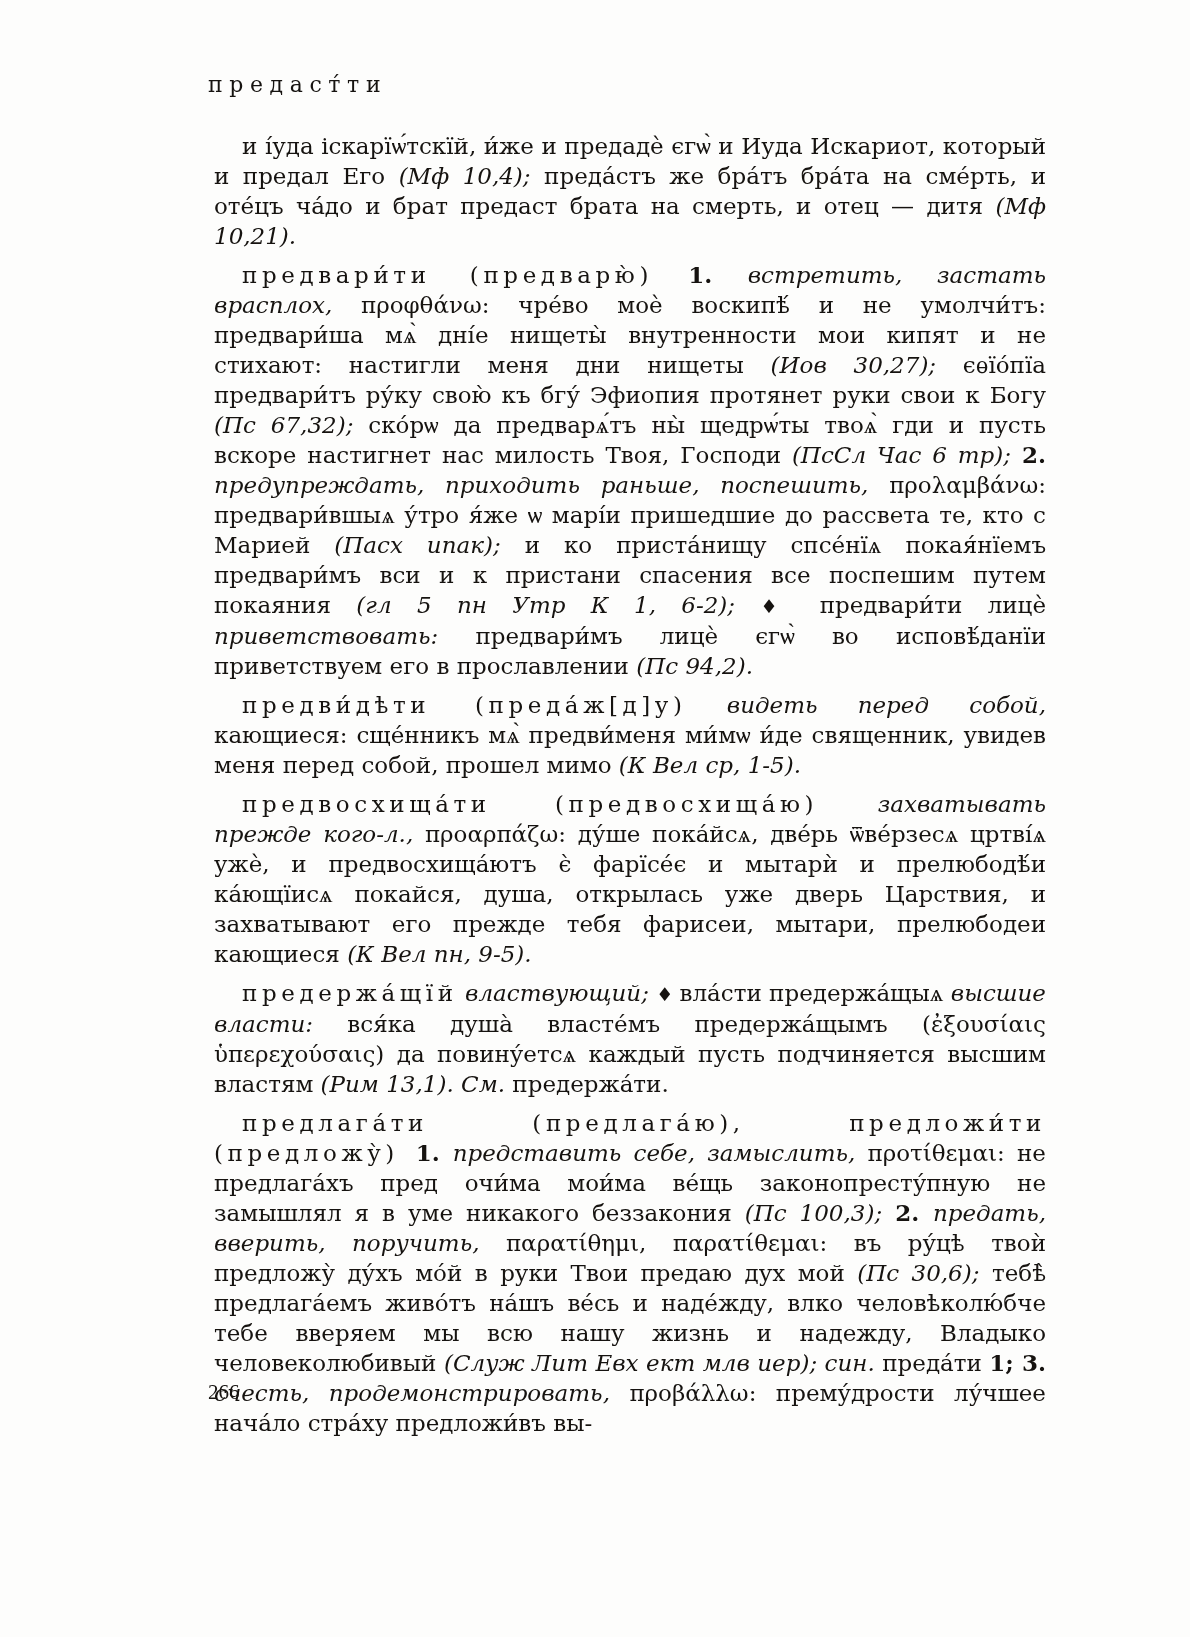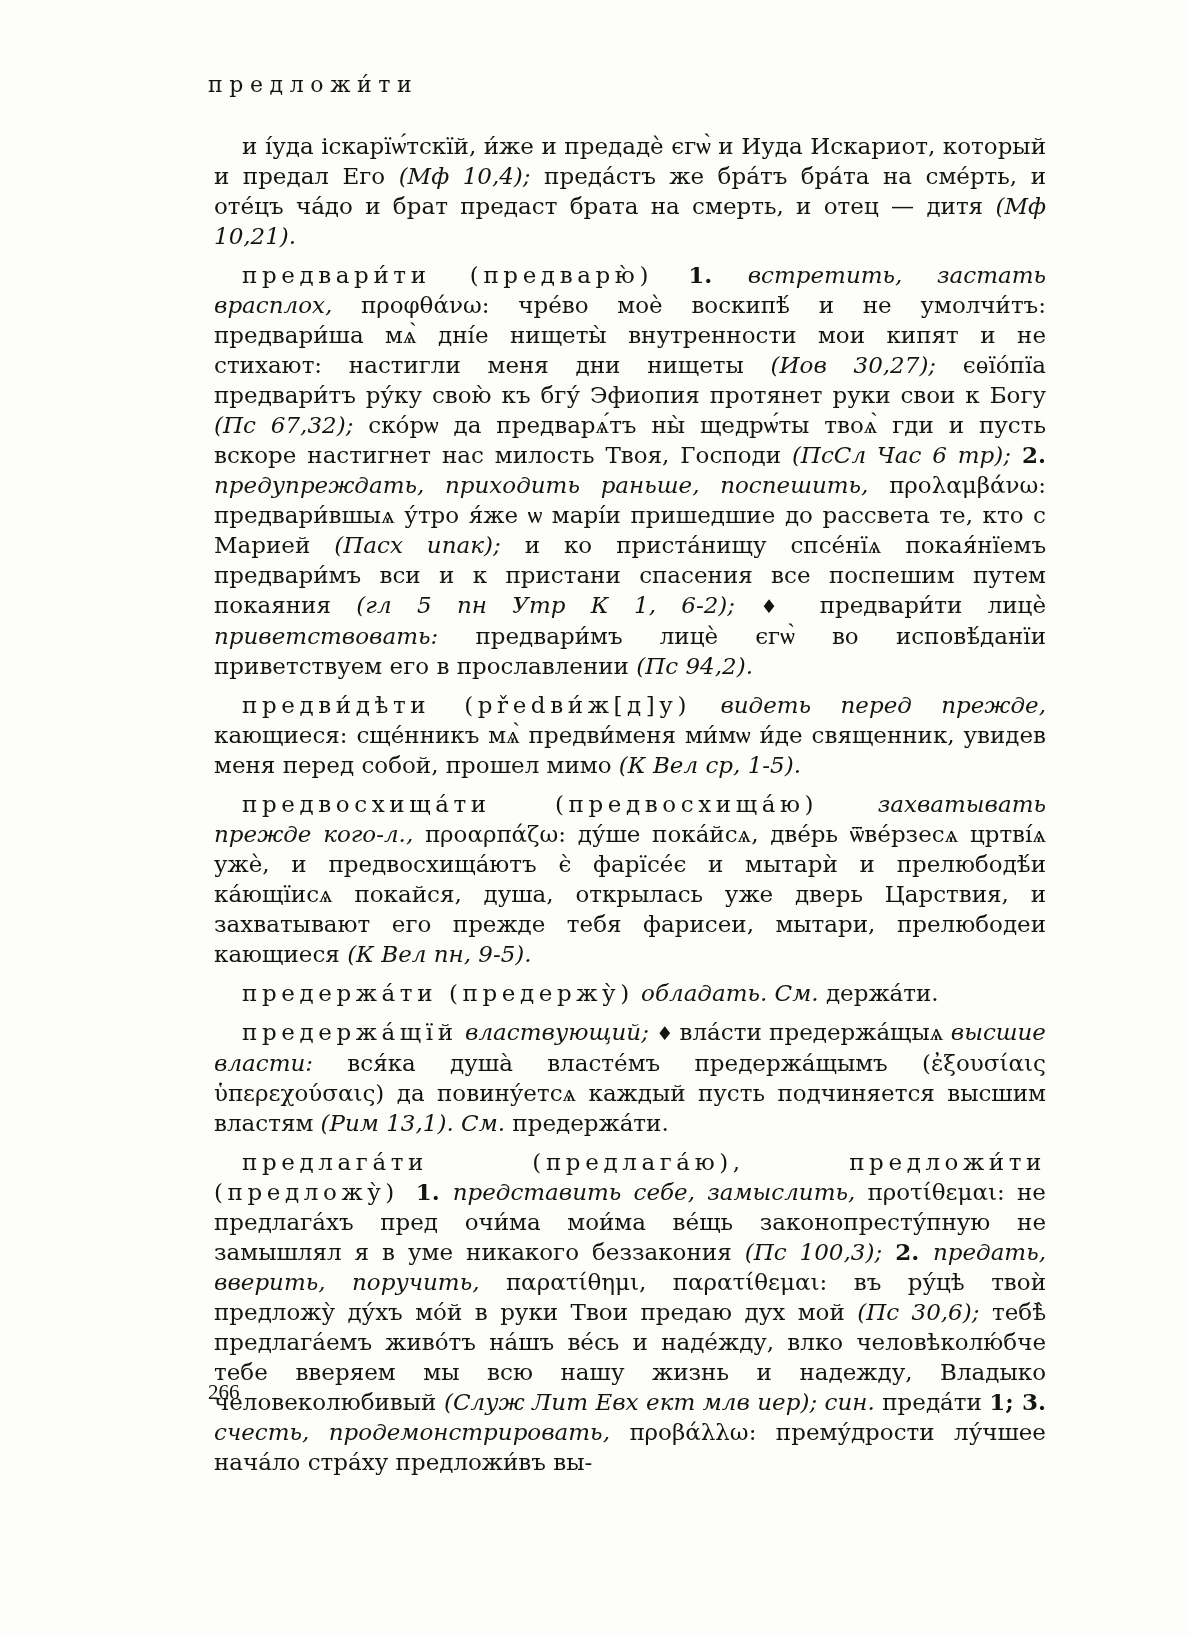--- a/index.html
+++ b/index.html
@@ -49,25 +49,24 @@
     top: 1380px;
     font-size: 21px;
     font-family: Liberation Serif, serif;
   }
 </style>
 </head>
 <body>
 
 <div class="page">
   <div class="text-block">
-    <div class="running-head">предложи́ти</div>
+    <div class="running-head">предаст́ти</div>
     <div id="entries">
         <p class="para"><span class="seg-cs">и і́уда іскарїѡ́тскїй, и́же и предадѐ єгѡ̀ </span><span class="seg-ru">и Иуда Искариот, который и предал Его </span><span class="seg-it">(Мф 10,4); </span><span class="seg-cs">преда́стъ же бра́тъ бра́та на сме́рть, и оте́цъ ча́до </span><span class="seg-ru">и брат предаст брата на смерть, и отец — дитя </span><span class="seg-it">(Мф 10,21).</span></p>
         <p class="para entry"><span class="seg-hw">предвари́ти (предварю̀)</span><span class="seg-num"> 1. </span><span class="seg-it">встретить, застать врасплох, </span><span class="seg-gr">προφθάνω: </span><span class="seg-cs">чре́во моѐ воскипѣ́ и не умолчи́тъ: предвари́ша мѧ̀ дні́е нищеты̀ </span><span class="seg-ru">внутренности мои кипят и не стихают: настигли меня дни нищеты </span><span class="seg-it">(Иов 30,27); </span><span class="seg-cs">єѳїо́пїа предвари́тъ ру́ку свою̀ къ бгу́ </span><span class="seg-ru">Эфиопия протянет руки свои к Богу </span><span class="seg-it">(Пс 67,32); </span><span class="seg-cs">ско́рѡ да предварѧ́тъ ны̀ щедрѡ́ты твоѧ̀ гди </span><span class="seg-ru">и пусть вскоре настигнет нас милость Твоя, Господи </span><span class="seg-it">(ПсСл Час 6 тр); </span><span class="seg-num">2. </span><span class="seg-it">предупреждать, приходить раньше, поспешить, </span><span class="seg-gr">προλαμβάνω: </span><span class="seg-cs">предвари́вшыѧ у́тро я́же ѡ марі́и </span><span class="seg-ru">пришедшие до рассвета те, кто с Марией </span><span class="seg-it">(Пасх ипак); </span><span class="seg-cs">и ко приста́нищу спсе́нїѧ покая́нїемъ предвари́мъ вси </span><span class="seg-ru">и к пристани спасения все поспешим путем покаяния </span><span class="seg-it">(гл 5 пн Утр К 1, 6-2); </span><span class="seg-dia">♦ </span><span class="seg-cs">предвари́ти лицѐ </span><span class="seg-it">приветствовать: </span><span class="seg-cs">предвари́мъ лицѐ єгѡ̀ во исповѣ́данїи </span><span class="seg-ru">приветствуем его в прославлении </span><span class="seg-it">(Пс 94,2).</span></p>
-        <p class="para entry"><span class="seg-hw">предви́дѣти (předви́ж[д]у)</span><span class="seg-it"> видеть перед прежде, </span><span class="seg-gr">кающиеся: </span><span class="seg-cs">сще́нникъ мѧ̀ предви́меня ми́мѡ и́де </span><span class="seg-ru">священник, увидев меня перед собой, прошел мимо </span><span class="seg-it">(К Вел ср, 1-5).</span></p>
+        <p class="para entry"><span class="seg-hw">предви́дѣти (преда́ж[д]у)</span><span class="seg-it"> видеть перед собой, </span><span class="seg-gr">кающиеся: </span><span class="seg-cs">сще́нникъ мѧ̀ предви́меня ми́мѡ и́де </span><span class="seg-ru">священник, увидев меня перед собой, прошел мимо </span><span class="seg-it">(К Вел ср, 1-5).</span></p>
         <p class="para entry"><span class="seg-hw">предвосхища́ти (предвосхища́ю)</span><span class="seg-it"> захватывать прежде кого-л., </span><span class="seg-gr">προαρπάζω: </span><span class="seg-cs">ду́ше пока́йсѧ, две́рь ѿве́рзесѧ цртві́ѧ ужѐ, и предвосхища́ютъ є̀ фарїсе́є и мытарѝ и прелюбодѣ́и ка́ющїисѧ </span><span class="seg-ru">покайся, душа, открылась уже дверь Царствия, и захватывают его прежде тебя фарисеи, мытари, прелюбодеи кающиеся </span><span class="seg-it">(К Вел пн, 9-5).</span></p>
-        <p class="para entry"><span class="seg-hw">предержа́ти (предержу̀)</span><span class="seg-it"> обладать. См. </span><span class="seg-cs">держа́ти.</span></p>
         <p class="para entry"><span class="seg-hw">предержа́щїй</span><span class="seg-it"> властвующий; </span><span class="seg-dia">♦ </span><span class="seg-cs">вла́сти предержа́щыѧ </span><span class="seg-it">высшие власти: </span><span class="seg-cs">вся́ка душа̀ власте́мъ предержа́щымъ </span><span class="seg-gr">(ἐξουσίαις ὑπερεχούσαις) </span><span class="seg-cs">да повину́етсѧ </span><span class="seg-ru">каждый пусть подчиняется высшим властям </span><span class="seg-it">(Рим 13,1). См. </span><span class="seg-cs">предержа́ти.</span></p>
         <p class="para entry"><span class="seg-hw">предлага́ти (предлага́ю), предложи́ти (предложу̀) </span><span class="seg-num">1. </span><span class="seg-it">представить себе, замыслить, </span><span class="seg-gr">προτίθεμαι: </span><span class="seg-cs">не предлага́хъ пред очи́ма мои́ма ве́щь законопресту́пную </span><span class="seg-ru">не замышлял я в уме никакого беззакония </span><span class="seg-it">(Пс 100,3); </span><span class="seg-num">2. </span><span class="seg-it">предать, вверить, поручить, </span><span class="seg-gr">παρατίθημι, παρατίθεμαι: </span><span class="seg-cs">въ ру́цѣ твоѝ предложу̀ ду́хъ мо́й </span><span class="seg-ru">в руки Твои предаю дух мой </span><span class="seg-it">(Пс 30,6); </span><span class="seg-cs">тебѣ̀ предлага́емъ живо́тъ на́шъ ве́сь и наде́жду, влко человѣколю́бче </span><span class="seg-ru">тебе вверяем мы всю нашу жизнь и надежду, Владыко человеколюбивый </span><span class="seg-it">(Служ Лит Евх ект млв иер); син. </span><span class="seg-cs">преда́ти </span><span class="seg-num">1; 3. </span><span class="seg-it">счесть, продемонстрировать, </span><span class="seg-gr">προβάλλω: </span><span class="seg-cs">прему́дрости лу́чшее нача́ло стра́ху предложи́въ вы-</span></p>
       </div>
   </div>
   <div class="page-number">266</div>
 </div>
 
 </body></html>

